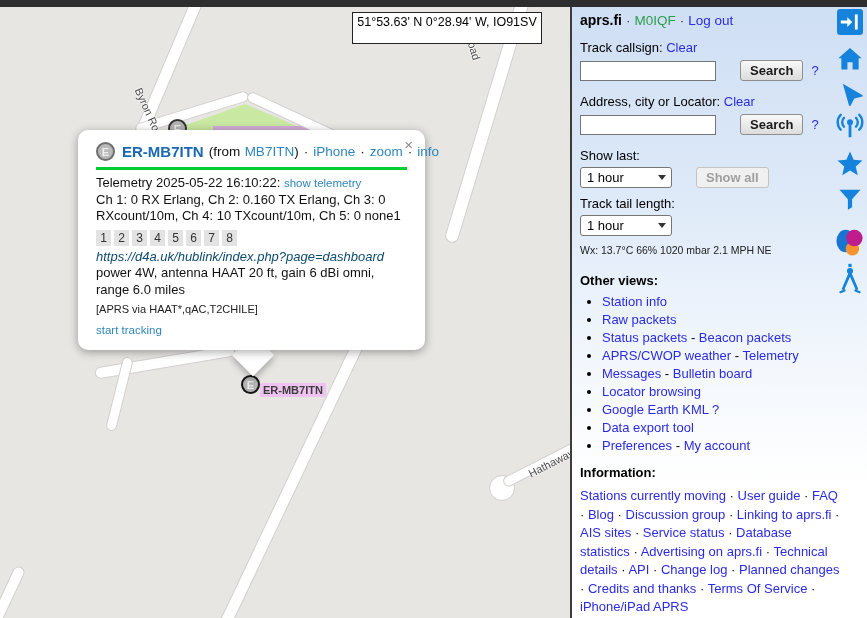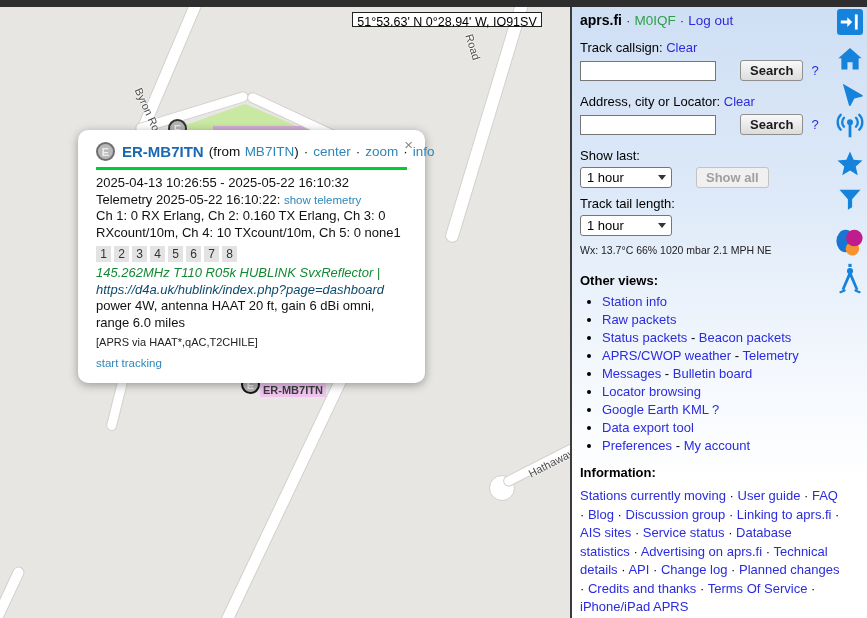--- a/index.html
+++ b/index.html
@@ -23,21 +23,21 @@
   .r-chev-a  { left:133px; top:100px; width:118px; height:11px; transform:rotate(-17deg); }
   .r-chev-b  { left:243px; top:104px; width:100px; height:11px; transform:rotate(25deg); }
   .park { position:absolute; left:150px; top:93px; width:175px; height:48px; background:#c9e8a2; z-index:1;
     clip-path:polygon(5px 36px,95px 4px,170px 36px,170px 48px,5px 48px); }
   .pinkbar { position:absolute; left:213px; top:119px; width:100px; height:11px; background:#d2abd5; z-index:2; }
   .roadlabel { position:absolute; z-index:3; color:#4c4c4c; font-size:11px; white-space:nowrap;
     text-shadow:0 0 2px #fff,0 0 2px #fff,0 0 2px #fff; }
   .l-byron { left:150px; top:108px; transform:translate(-50%,-50%) rotate(66deg); }
   .l-top   { left:473px; top:40px;  transform:translate(-50%,-50%) rotate(73deg); }
   .l-hath  { left:551px; top:456px; transform:translate(-50%,-50%) rotate(-27deg); }
-  .coordbox { position:absolute; left:352px; top:5px; width:190px; height:15px; background:#fff;
+  .coordbox { position:absolute; left:352px; top:5px; width:190px; height:32px; background:#fff;
     border:1px solid #222; z-index:4; font-size:12.5px; color:#000; text-align:center; line-height:18px; }
   .marker { position:absolute; width:19px; height:19px; border-radius:50%; border:2px solid #151515;
     background:#b3b3b3; color:#e9e9e9; font-weight:bold; font-size:11px; display:flex;
     align-items:center; justify-content:center; z-index:3; }
   .m1 { left:241px; top:368px; }
   .m2 { left:168px; top:112px; border-color:#333; }
   .stlabel { position:absolute; left:260px; top:376px; background:#eec3ef; color:#3c3c3c;
     font-size:11px; font-weight:bold; padding:1px 3px; z-index:3; }
   .tail { position:absolute; left:238px; top:333px; width:30px; height:30px; background:#fff;
     transform:rotate(45deg); box-shadow:3px 3px 6px rgba(0,0,0,.25); z-index:5; }
@@ -134,35 +134,33 @@
 
     <div class="tail"></div>
 
     <div class="popup">
       <span class="close">×</span>
       <div class="phead">
         <span class="picon">E</span>
         <a class="ptitle">ER-MB7ITN</a>
         <span class="pfrom">(from</span>&nbsp;<a class="plink">MB7ITN</a><span class="pfrom">)</span>
         <span class="psep">·</span>
-        <a class="plink">center</a>
+        <a class="plink">iPhone</a>
         <span class="psep">·</span>
         <a class="plink">zoom</a>
         <span class="psep">·</span>
         <a class="plink">info</a>
       </div>
       <div class="grule"></div>
-      <div class="pline">2025-04-13 10:26:55 - 2025-05-22 16:10:32</div>
       <div class="pline">
         <span>Telemetry 2025-05-22 16:10:22:</span>
         <a class="plink small">show telemetry</a>
       </div>
       <div class="pline">Ch 1: 0 RX Erlang, Ch 2: 0.160 TX Erlang, Ch 3: 0 RXcount/10m, Ch 4: 10 TXcount/10m, Ch 5: 0 none1</div>
       <div class="chips" id="page-chips"><span class="chip">1</span><span class="chip">2</span><span class="chip">3</span><span class="chip">4</span><span class="chip">5</span><span class="chip">6</span><span class="chip">7</span><span class="chip">8</span></div>
-      <div class="pgreen">145.262MHz T110 R05k HUBLINK SvxReflector |</div>
       <a class="purl">https://d4a.uk/hublink/index.php?page=dashboard</a>
       <div class="pline">power 4W, antenna HAAT 20 ft, gain 6 dBi omni, range 6.0 miles</div>
       <div class="ppath">[APRS via HAAT*,qAC,T2CHILE]</div>
       <a class="ptrack">start tracking</a>
     </div>
   </div>
 
   <div id="sidebar">
     <div class="sb-head">
       <span class="brand">aprs.fi</span><span class="dot">·</span><a class="green">M0IQF</a><span class="dot">·</span><a class="blink">Log out</a>

